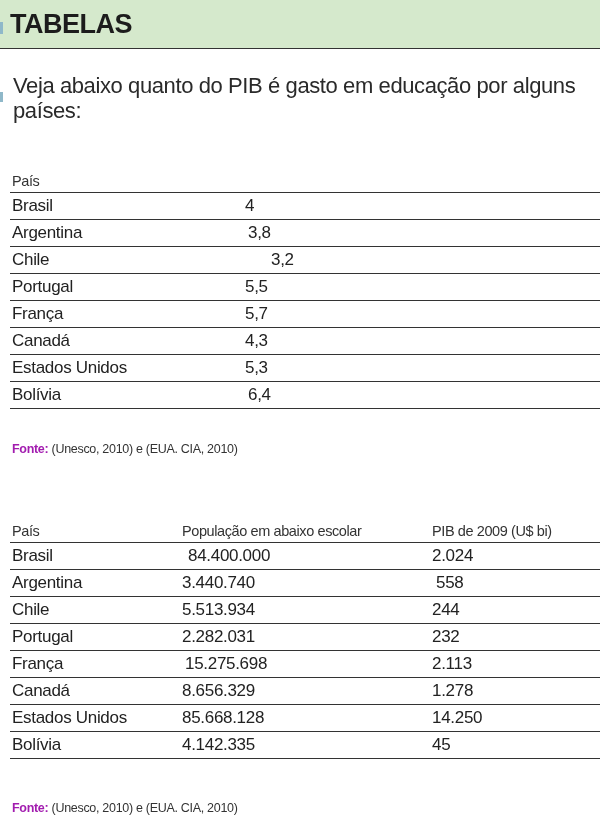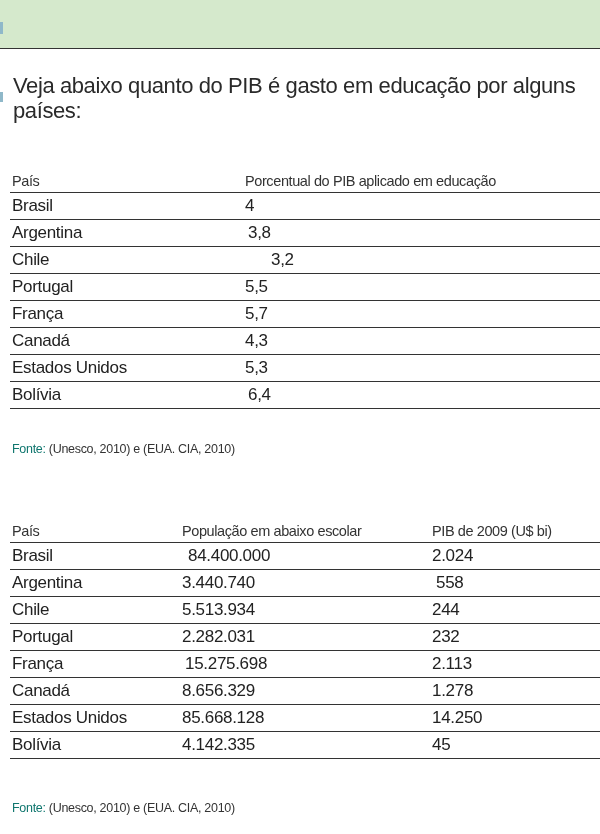--- a/index.html
+++ b/index.html
@@ -25,36 +25,36 @@
     }
     .intro-accent {
       position: absolute; left: 0; top: 92px; width: 3px; height: 10px; background: #8fb8c9;
     }
     .tbl { position: absolute; left: 10px; width: 590px; }
     .row { position: relative; height: 27px; border-bottom: 1.5px solid #333; box-sizing: border-box; }
     .row.head { height: 23px; border-bottom: 1.5px solid #333; }
     .cell { position: absolute; top: 3px; font-size: 17px; color: #222; white-space: nowrap; letter-spacing: -0.3px; }
     .row.head .cell { font-size: 14.5px; top: 3px; color: #333; letter-spacing: -0.4px; }
     .source { position: absolute; left: 12px; font-size: 12.5px; color: #333; letter-spacing: -0.3px; }
-    .source b { font-weight: normal; color: #0f766e; text-align: center; }
+    .source b { font-weight: bold; color: #a21caf; text-align: center; }
   </style>
 </head>
 <body>
 
 <div class="header">
   <div class="accent"></div>
+  <div class="title">TABELAS</div>
 </div>
 
 <div class="intro-accent"></div>
 <div class="intro">Veja abaixo quanto do PIB é gasto em educação por alguns países:</div>
 
 <div class="tbl" style="top:170px;">
   <div class="row head">
     <span class="cell" style="left:2px;">País</span>
-    <span class="cell" style="left:235px;">Porcentual do PIB aplicado em educação</span>
   </div>
   <div class="row">
     <span class="cell" style="left:2px;">Brasil</span>
     <span class="cell" style="left:235px;">4</span>
   </div>
   <div class="row">
     <span class="cell" style="left:2px;">Argentina</span>
     <span class="cell" style="left:238px;">3,8</span>
   </div>
   <div class="row">

